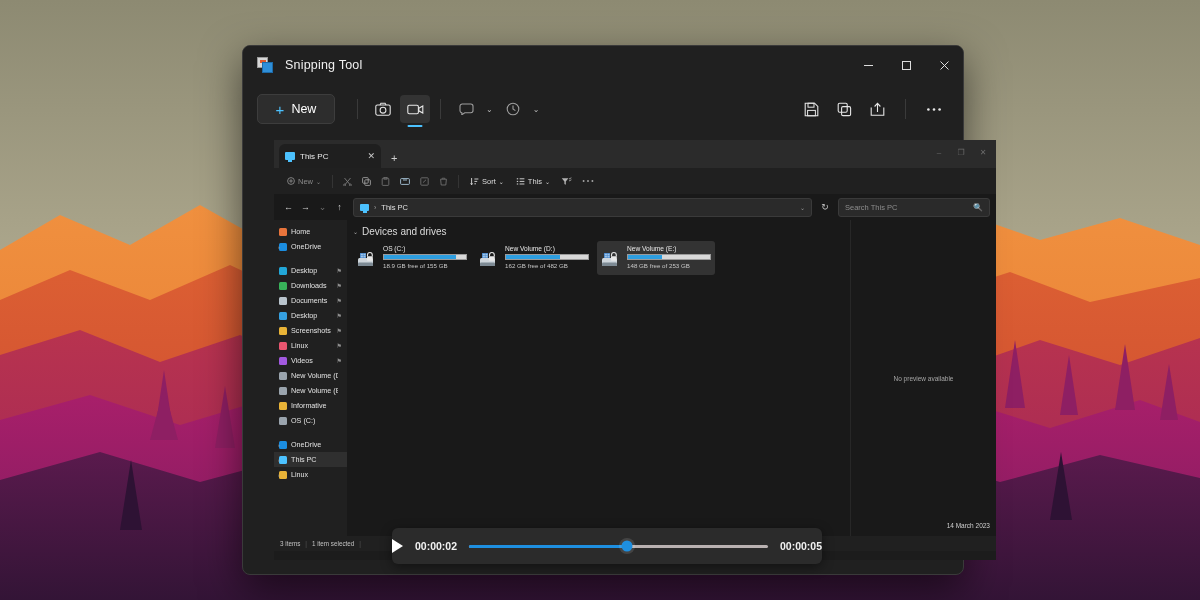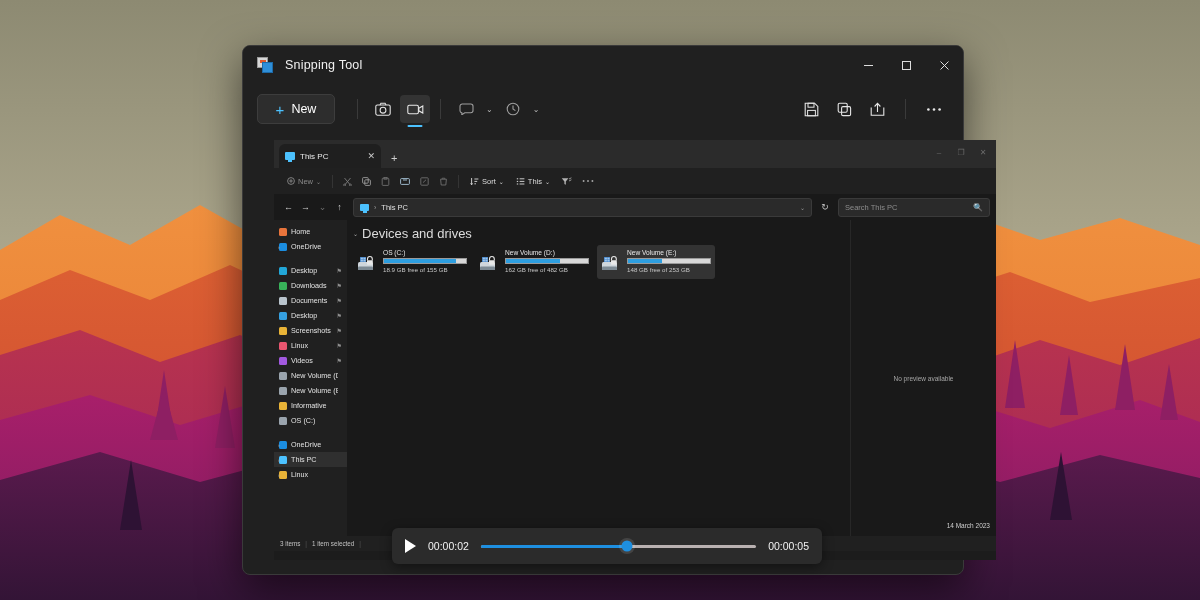--- a/index.html
+++ b/index.html
@@ -190,21 +190,21 @@
   .nav-item.sel { background: #2f2f2f; }
   .nav-item .caret { position: absolute; left: 4px; font-size: 5.5px; color: #aaa; }
   .nav-item .ic { width: 8px; height: 8px; flex: 0 0 auto; border-radius: 1.5px; }
   .nav-item .nm { flex: 1; white-space: nowrap; overflow: hidden; }
   .nav-item .pin { font-size: 6px; color: #8e8e8e; }
   .nav-gap { height: 9px; }
 
   .ex-main { flex: 1; background: #191919; padding: 6px 0 0 6px; }
   .group-head { display: flex; align-items: center; gap: 4px; margin-bottom: 4px; }
   .group-head .gc { font-size: 6px; color: #b0b0b0; }
-  .group-head .gt { font-size: 13px; color: #dcdcdc; }
+  .group-head .gt { font-size: 10px; color: #dcdcdc; }
   .drives { display: flex; gap: 4px; }
   .drive {
     width: 118px; height: 34px; border-radius: 3px;
     padding: 3px 4px; display: flex; gap: 4px;
   }
   .drive.sel { background: #333333; }
   .drive-icon { width: 22px; height: 22px; position: relative; flex: 0 0 auto; margin-top: 5px;}
   .drive-info { flex: 1; padding-top: 1px; }
   .drive-name { font-size: 6.6px; color: #e8e8e8; margin-bottom: 2px; white-space: nowrap;}
   .drive-bar { height: 6px; background: #d8d8d8; border: 1px solid #9a9a9a; position: relative; }
@@ -238,24 +238,25 @@
   }
 
   
   #player {
     position: absolute;
     left: 392px; top: 528px;
     width: 430px; height: 36px;
     background: #2b2b2b;
     border-radius: 6px;
     display: flex; align-items: center;
-    padding: 0 13px;
+    padding: 0 0;
     gap: 12px;
     z-index: 20;
     box-shadow: 0 3px 12px rgba(0,0,0,0.45);
+    font-weight: bold;
   }
   #player .play {
     width: 0; height: 0;
     border-left: 11px solid #ffffff;
     border-top: 7px solid transparent;
     border-bottom: 7px solid transparent;
   }
   #player .tm { font-size: 10.5px; color: #f2f2f2; font-family: "Liberation Sans", sans-serif; }
   #player .track {
     flex: 1; height: 3px; background: #b9b1b1; border-radius: 2px; position: relative;

